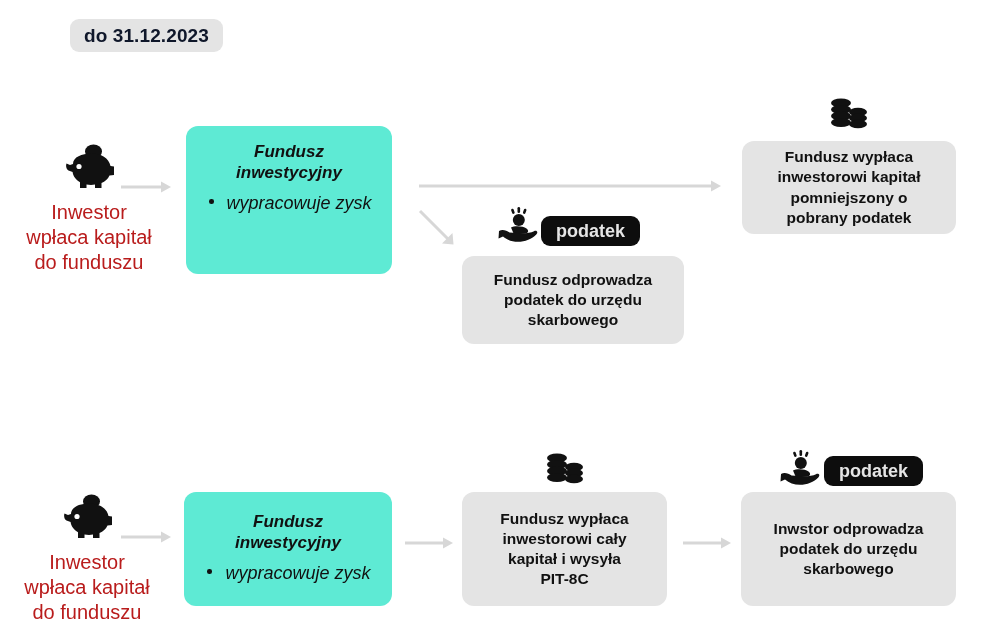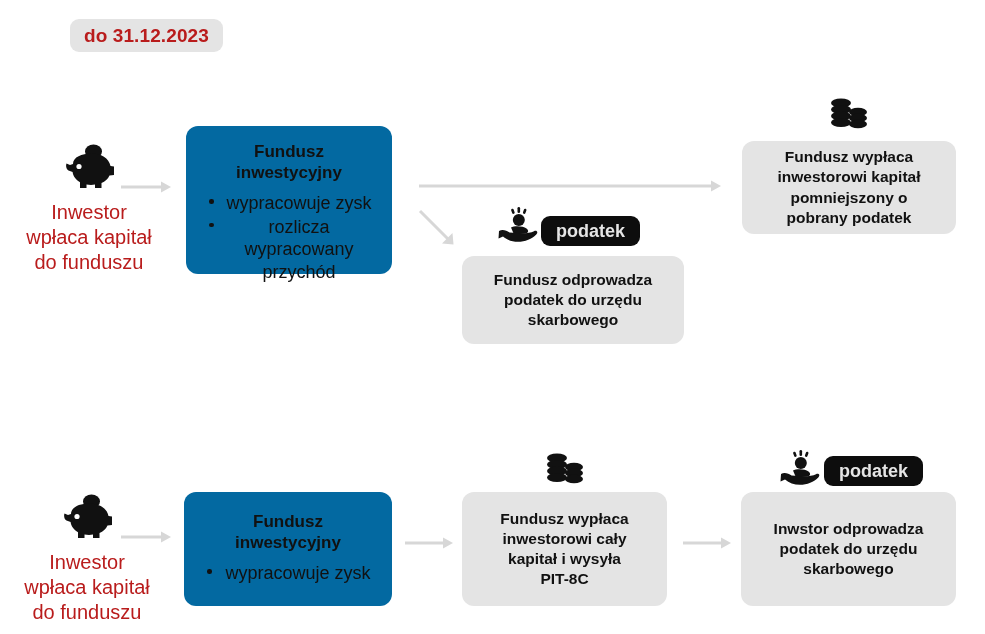--- a/index.html
+++ b/index.html
@@ -26,38 +26,38 @@
   
   .date-badge {
     position: absolute;
     display: inline-flex;
     align-items: center;
     justify-content: center;
     border-radius: 9px;
     font-weight: bold;
     font-size: 19px;
     letter-spacing: 0.1px;
-    color: #b91c1c;
+    color: #0f172a;
     padding: 0 14px;
     height: 33px;
     white-space: nowrap;
   }
   .date-badge.grey { background: #e4e4e4; }
   .date-badge.green { background: #d9f2d4; }
 
   #badge-2023 { left: 70px; top: 19px; }
   #badge-2024 { left: 70px; top: 366px; }
 
   
   .card {
     position: absolute;
     border-radius: 12px;
     box-sizing: border-box;
   }
-  .card.green { background: #0369a1; }
+  .card.green { background: #5eead4; font-style: italic; }
   .card.grey  { background: #e4e4e4; }
 
   .card-title {
     font-weight: bold;
     font-size: 17px;
     line-height: 1.22;
     text-align: center;
     color: #111111;
     margin: 0;
   }
@@ -162,21 +162,20 @@
       <line x1="1" y1="7" x2="44" y2="7" stroke="#d7d7d7" stroke-width="3"></line>
       <path d="M41 1.5 L51 7 L41 12.5 Z" fill="#d7d7d7"></path>
     </svg>
   </span>
 
   <div class="card green" style="left:186px; top:126px; width:206px; height:148px; padding:16px 16px 10px 16px;">
     <div class="card-title" style="white-space: pre-line;">Fundusz
 inwestycyjny</div>
     <ul class="bullets">
       <li>wypracowuje zysk</li>
-      <li>rozlicza wypracowany przychód</li>
     </ul>
   </div>
 
   <span class="arrow" style="left:418px; top:179px;">
     <svg width="306" height="14" viewBox="0 0 306 14" xmlns="http://www.w3.org/2000/svg">
       <line x1="1" y1="7" x2="296" y2="7" stroke="#d7d7d7" stroke-width="3"></line>
       <path d="M293 1.5 L303 7 L293 12.5 Z" fill="#d7d7d7"></path>
     </svg>
   </span>
 

